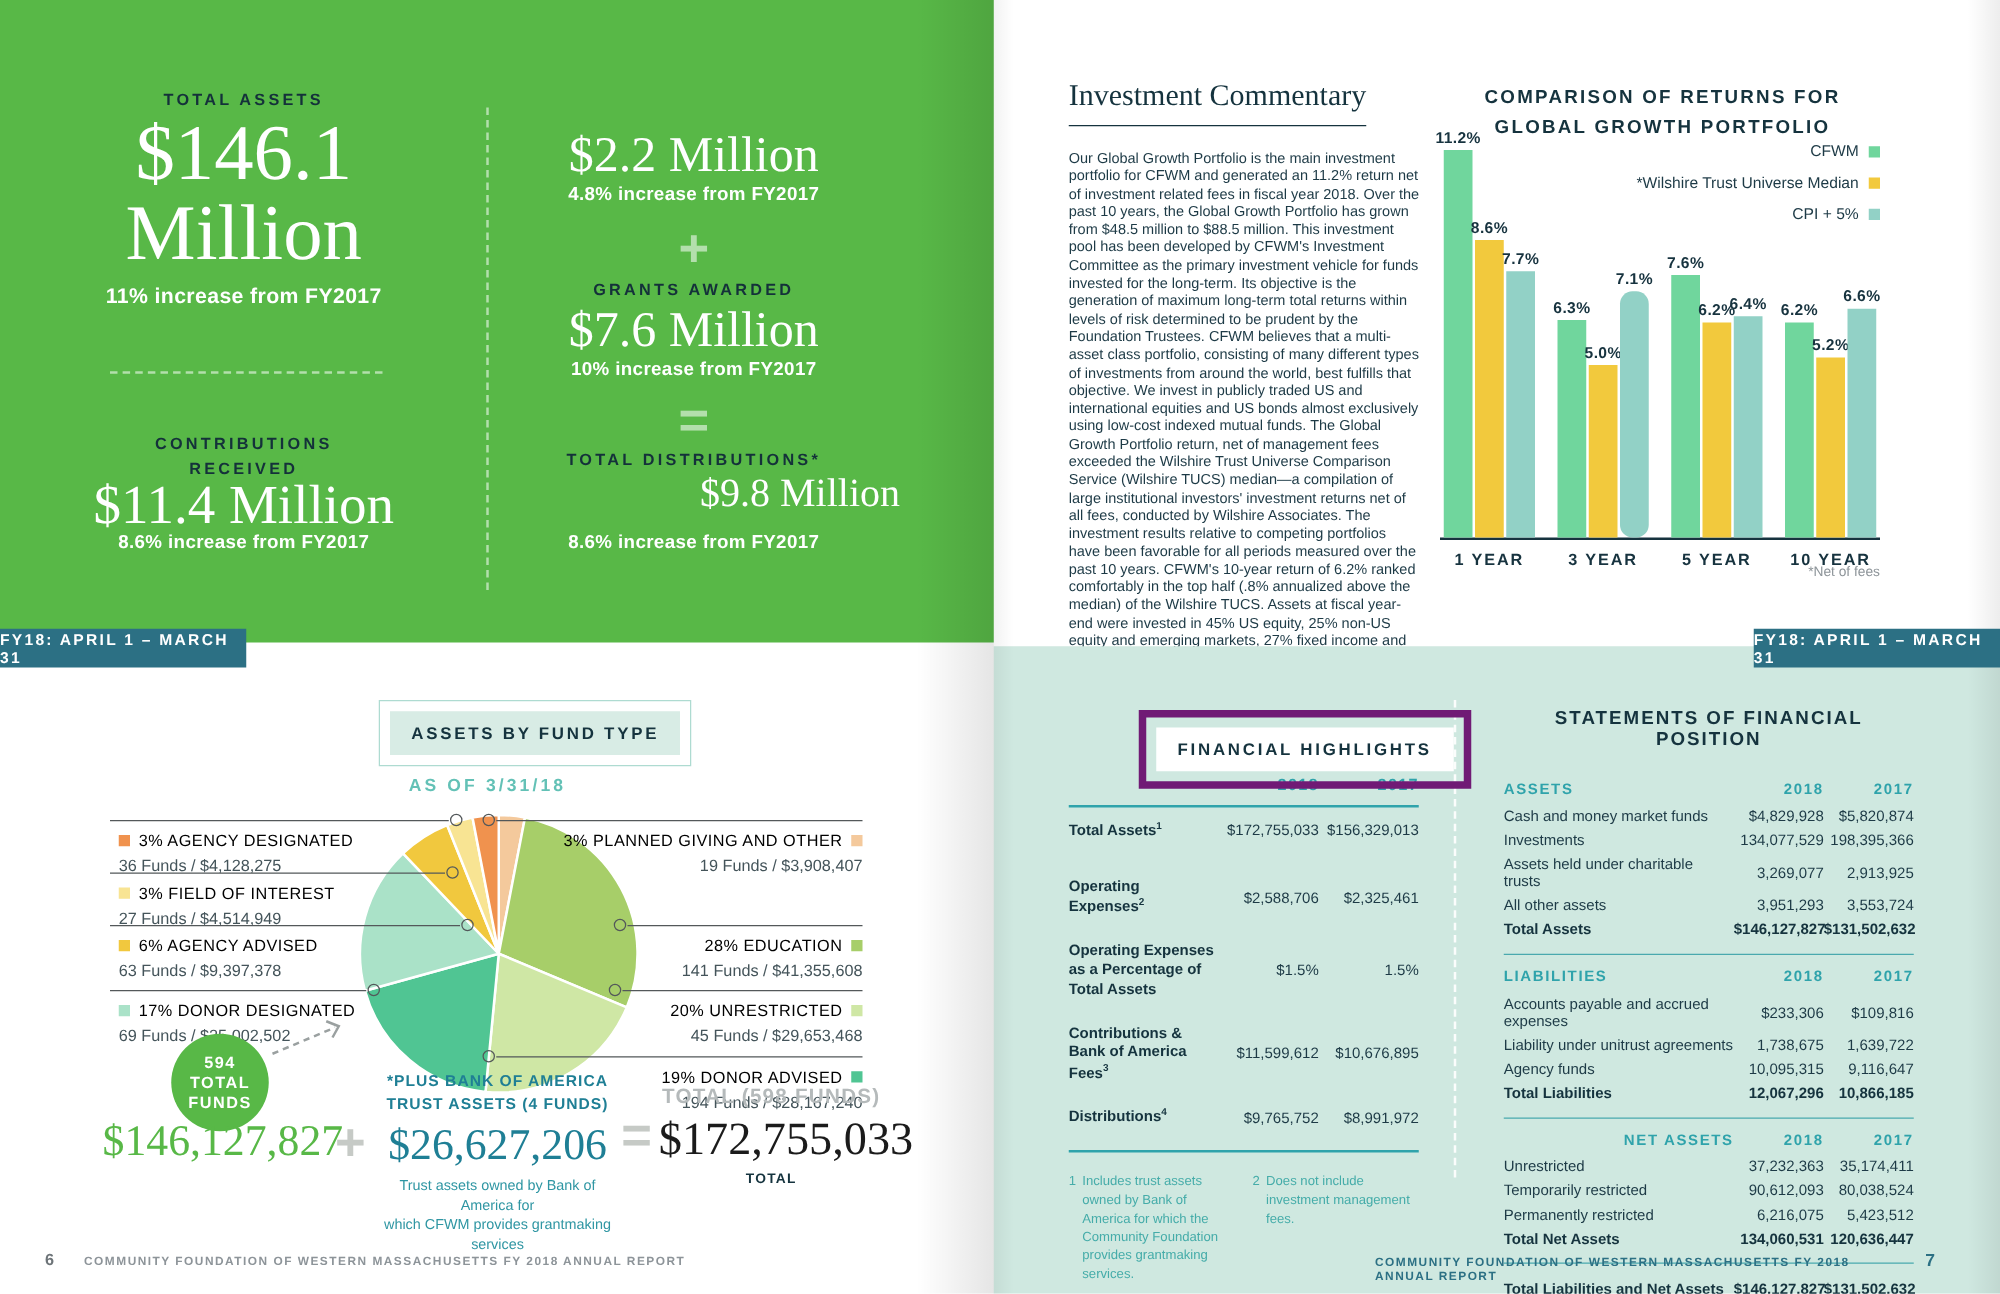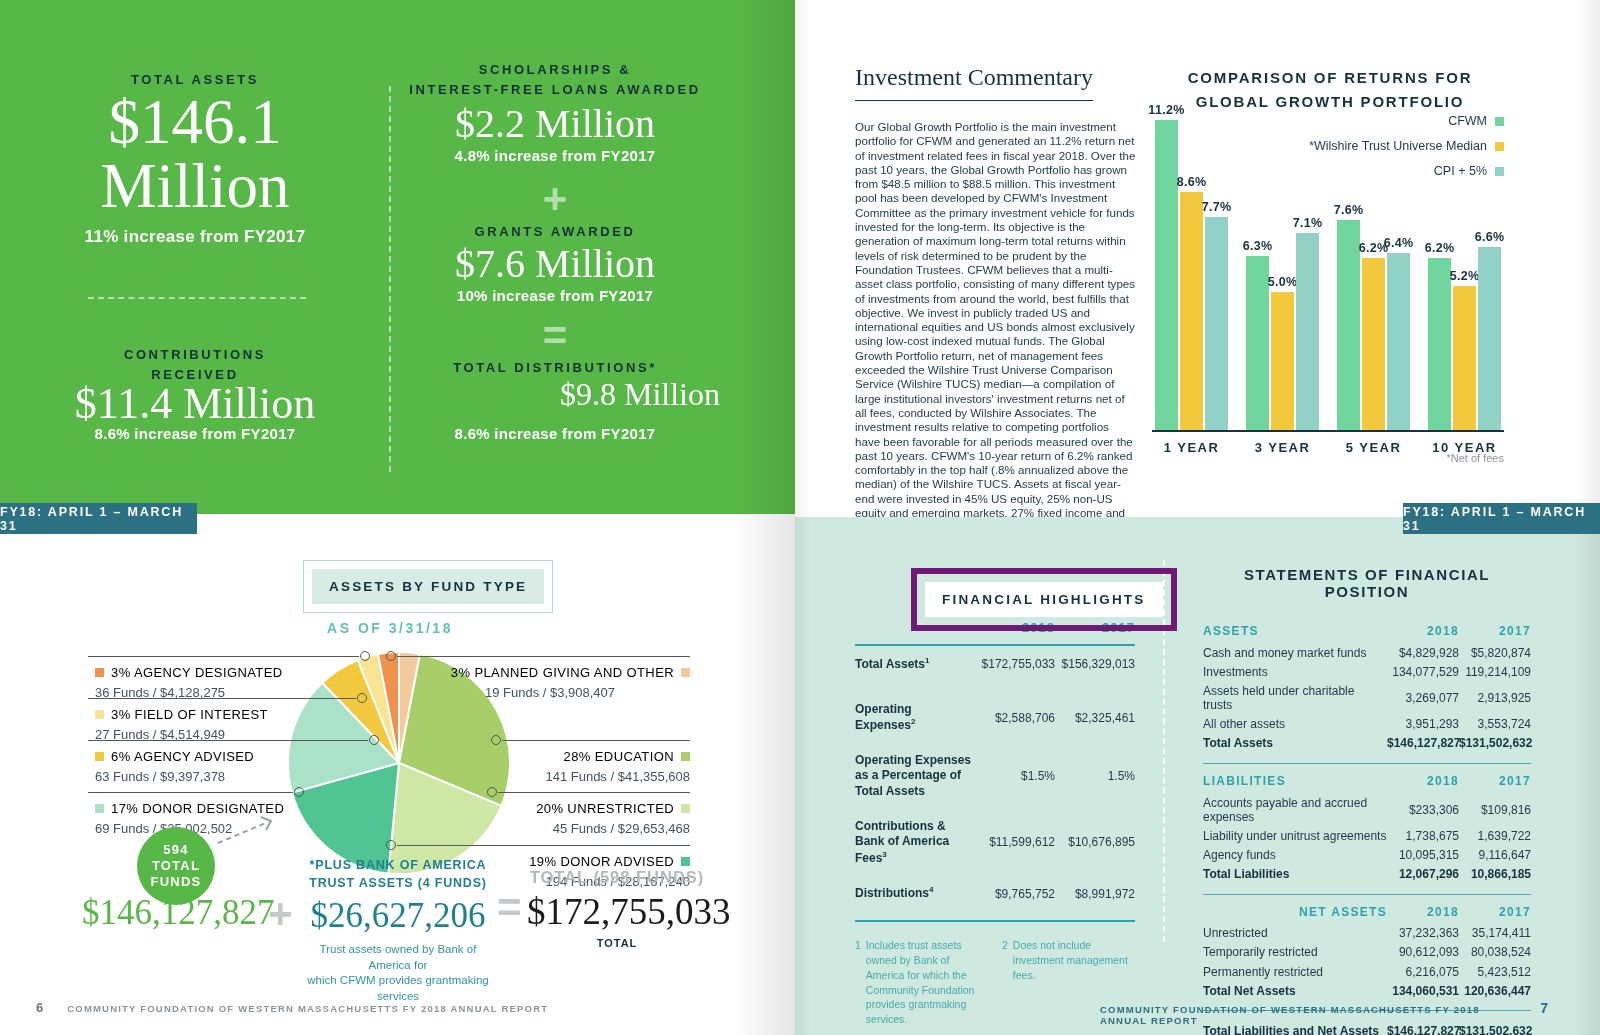--- a/index.html
+++ b/index.html
@@ -135,22 +135,20 @@
     <div class="abs kicker" style="left:70px;top:70px;width:250px;">TOTAL ASSETS</div>
     <div class="abs serifval preline" style="left:70px;top:90px;width:250px;font-size:63px;line-height:1.02;">$146.1
 Million</div>
     <div class="abs change" style="left:30px;top:227px;width:330px;font-size:17px;">11% increase from FY2017</div>
 
     <div class="abs kicker preline" style="left:70px;top:345px;width:250px;">CONTRIBUTIONS
 RECEIVED</div>
     <div class="abs serifval" style="left:30px;top:378px;width:330px;font-size:44px;">$11.4 Million</div>
     <div class="abs change" style="left:30px;top:425px;width:330px;font-size:15px;">8.6% increase from FY2017</div>
 
-    <div class="abs kicker preline" style="left:390px;top:60px;width:330px;">SCHOLARSHIPS &amp;
-INTEREST-FREE LOANS AWARDED</div>
     <div class="abs serifval" style="left:390px;top:100px;width:330px;font-size:40px;">$2.2 Million</div>
     <div class="abs change" style="left:390px;top:147px;width:330px;font-size:15px;">4.8% increase from FY2017</div>
 
     <div class="opsign" style="left:390px;top:178px;">+</div>
 
     <div class="abs kicker" style="left:390px;top:222px;width:330px;">GRANTS AWARDED</div>
     <div class="abs serifval" style="left:390px;top:240px;width:330px;font-size:40px;">$7.6 Million</div>
     <div class="abs change" style="left:390px;top:287px;width:330px;font-size:15px;">10% increase from FY2017</div>
 
     <div class="opsign" style="left:390px;top:315px;">=</div>
@@ -209,21 +207,21 @@
       <div class="pl-dot" style="left: 294px; top: 787px;"></div>
       <div class="pie-label L" style="top: 800px; left: 95px; width: 250px;">
         <div class="pl-title">
           <span class="sw" style="background: rgb(170, 226, 200);"></span>
           <span>17% DONOR DESIGNATED</span>
         </div>
         <div class="pl-detail">69 Funds / $25,002,502</div>
       </div>
       <div class="pl-rule" style="left: 397px; top: 656px; width: 293px;"></div>
       <div class="pl-dot" style="left: 386px; top: 651px;"></div>
-      <div class="pie-label R" style="top: 664px; left: 410px; width: 280px; text-align: center;">
+      <div class="pie-label R" style="top: 664px; left: 410px; width: 280px;">
         <div class="pl-title">
           <span>3% PLANNED GIVING AND OTHER</span>
           <span class="sw" style="background: rgb(244, 201, 156);"></span>
         </div>
         <div class="pl-detail">19 Funds / $3,908,407</div>
       </div>
       <div class="pl-rule" style="left: 502px; top: 740px; width: 188px;"></div>
       <div class="pl-dot" style="left: 491px; top: 735px;"></div>
       <div class="pie-label R" style="top: 748px; left: 410px; width: 280px;">
         <div class="pl-title">
@@ -317,21 +315,21 @@
           <span class="bar-val">7.7%</span>
         </div>
       </div>
       <div class="bar-group">
         <div class="bar" style="height: 174px; background: rgb(112, 214, 157);">
           <span class="bar-val">6.3%</span>
         </div>
         <div class="bar" style="height: 138px; background: rgb(242, 201, 61);">
           <span class="bar-val">5.0%</span>
         </div>
-        <div class="bar" style="height: 197px; background: rgb(146, 209, 198);">
+        <div class="bar" style="height: 197px; background: rgb(146, 209, 198); border-radius: 10px;">
           <span class="bar-val">7.1%</span>
         </div>
       </div>
       <div class="bar-group">
         <div class="bar" style="height: 210px; background: rgb(112, 214, 157);">
           <span class="bar-val">7.6%</span>
         </div>
         <div class="bar" style="height: 172px; background: rgb(242, 201, 61);">
           <span class="bar-val">6.2%</span>
         </div>
@@ -425,21 +423,21 @@
           <span>2017</span>
         </div>
         <div class="sofp-row">
           <div>Cash and money market funds</div>
           <div class="v">$4,829,928</div>
           <div class="v">$5,820,874</div>
         </div>
         <div class="sofp-row">
           <div>Investments</div>
           <div class="v">134,077,529</div>
-          <div class="v">119,214,109</div>
+          <div class="v">198,395,366</div>
         </div>
         <div class="sofp-row">
           <div>Assets held under charitable trusts</div>
           <div class="v">3,269,077</div>
           <div class="v">2,913,925</div>
         </div>
         <div class="sofp-row">
           <div>All other assets</div>
           <div class="v">3,951,293</div>
           <div class="v">3,553,724</div>

